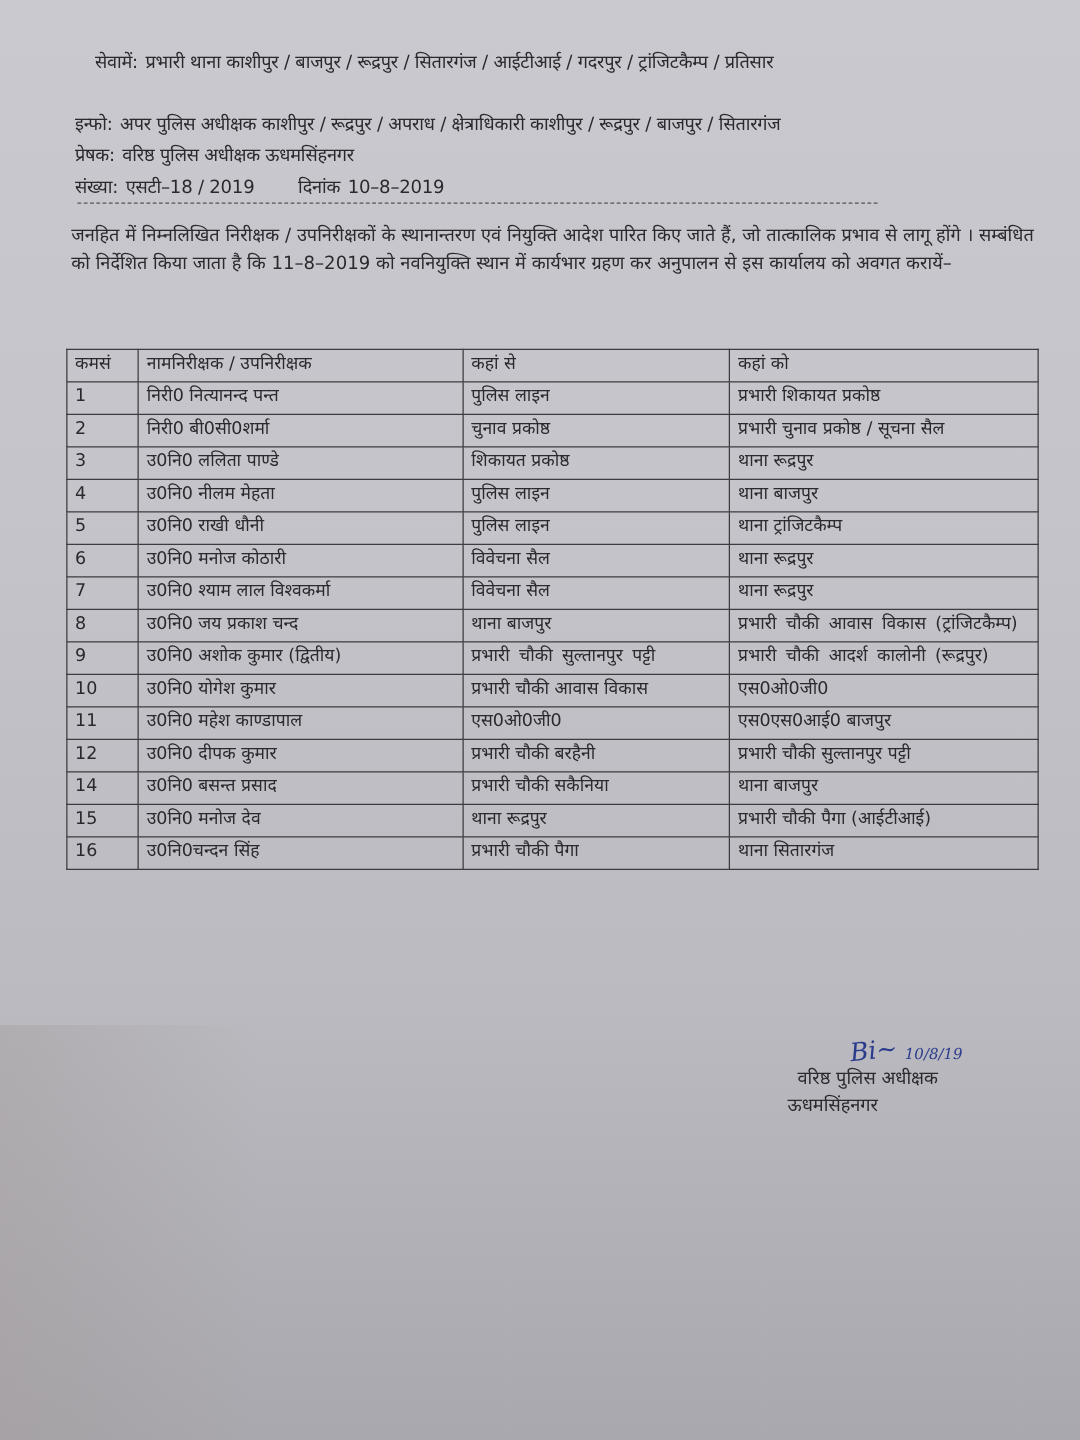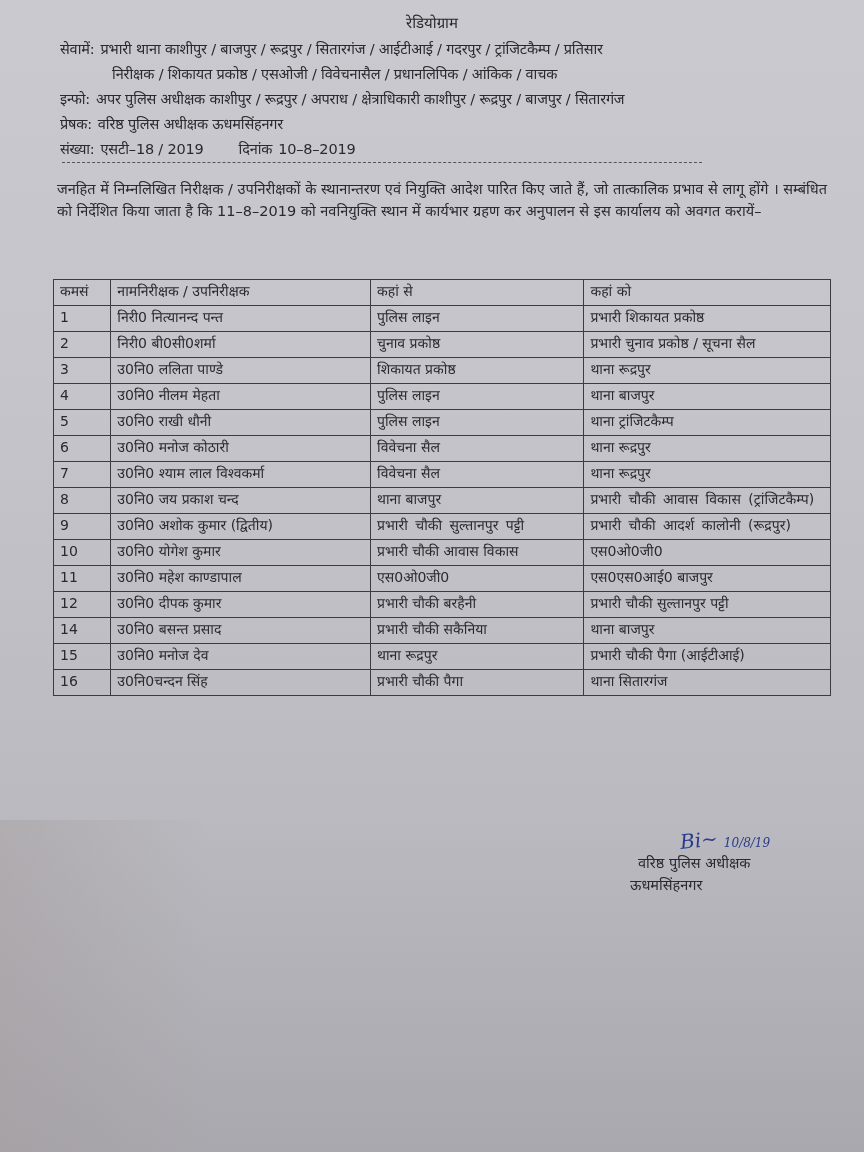--- a/index.html
+++ b/index.html
@@ -113,26 +113,24 @@
     }
     .sig-l1 { margin-left: 28px; }
     .sig-l2 { margin-left: 20px; }
   </style>
 </head>
 <body>
 
 <div class="page">
   <div class="shade-left"></div>
 
-  <div class="title">रेडियोग्राम</div>
-
-  <div class="hline" style="left:60px; top:38px;">
+
+  <div class="hline" style="left:76px; top:38px;">
     <span class="lbl">सेवामें:</span><span>प्रभारी थाना काशीपुर / बाजपुर / रूद्रपुर / सितारगंज / आईटीआई /  गदरपुर / ट्रांजिटकैम्प / प्रतिसार</span>
   </div>
-  <div class="hline" style="left:112px; top:63px;">निरीक्षक / शिकायत प्रकोष्ठ / एसओजी / विवेचनासैल / प्रधानलिपिक / आंकिक / वाचक</div>
 
   <div class="hline" style="left:60px; top:88px;">
     <span class="lbl">इन्फो:</span><span>अपर पुलिस अधीक्षक काशीपुर / रूद्रपुर / अपराध / क्षेत्राधिकारी काशीपुर / रूद्रपुर / बाजपुर / सितारगंज</span>
   </div>
 
   <div class="hline" style="left:60px; top:113px;">
     <span class="lbl">प्रेषक:</span><span>वरिष्ठ पुलिस अधीक्षक ऊधमसिंहनगर</span>
   </div>
 
   <div class="hline" style="left:60px; top:138px;">

